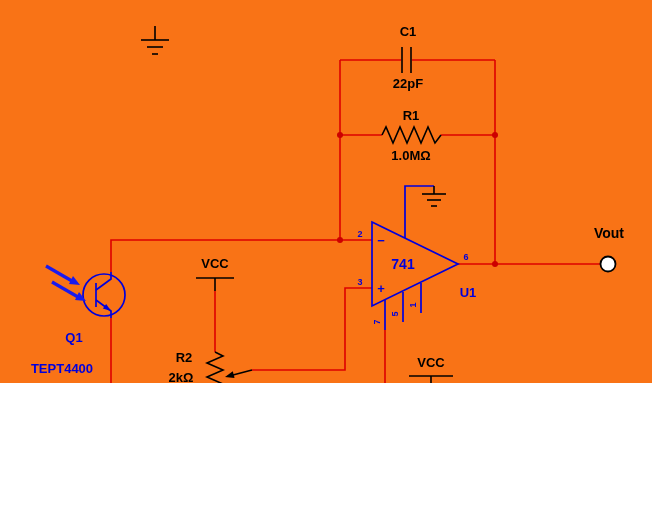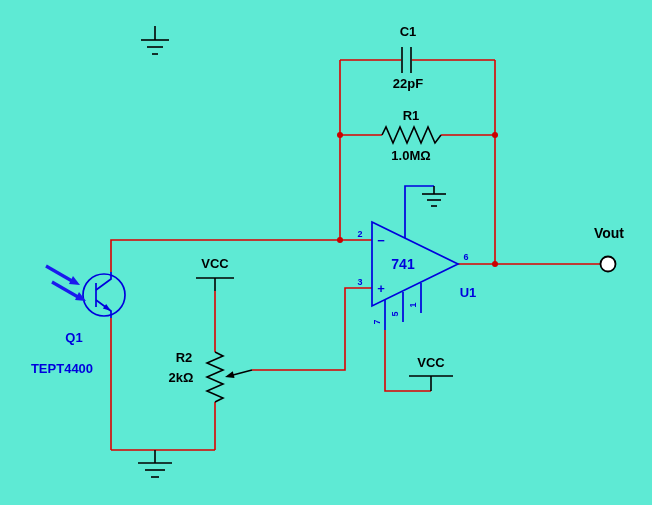--- a/index.html
+++ b/index.html
@@ -1,16 +1,16 @@
 <!DOCTYPE html>
 <html><head>
 <meta charset="utf-8">
 <style>
   html,body { margin:0; padding:0; background:#ffffff; }
-  .canvas { position:relative; width:652px; height:505px; background:#5eead4; overflow:hidden; }
+  .canvas { position:relative; width:652px; height:383px; background:#f97316; overflow:hidden; }
   svg { position:absolute; left:0; top:0; }
   text { font-family:"Liberation Sans", sans-serif; }
   .lbl-black { fill:#000000; font-weight:bold; font-size:13px; text-anchor:middle; }
   .lbl-blue  { fill:#0000dd; font-weight:bold; font-size:13px; text-anchor:middle; }
   .lbl-big   { font-size:14px; }
   .pin-num   { fill:#0000dd; font-weight:bold; font-size:9px; text-anchor:middle; }
   .sign      { fill:#0000dd; font-weight:bold; font-size:13px; text-anchor:middle; }
   .wire      { stroke:#dd0000; stroke-width:1.6; fill:none; }
   .sym-blue  { stroke:#0000dd; stroke-width:1.7; fill:none; }
   .sym-black { stroke:#000000; stroke-width:1.6; fill:none; }

